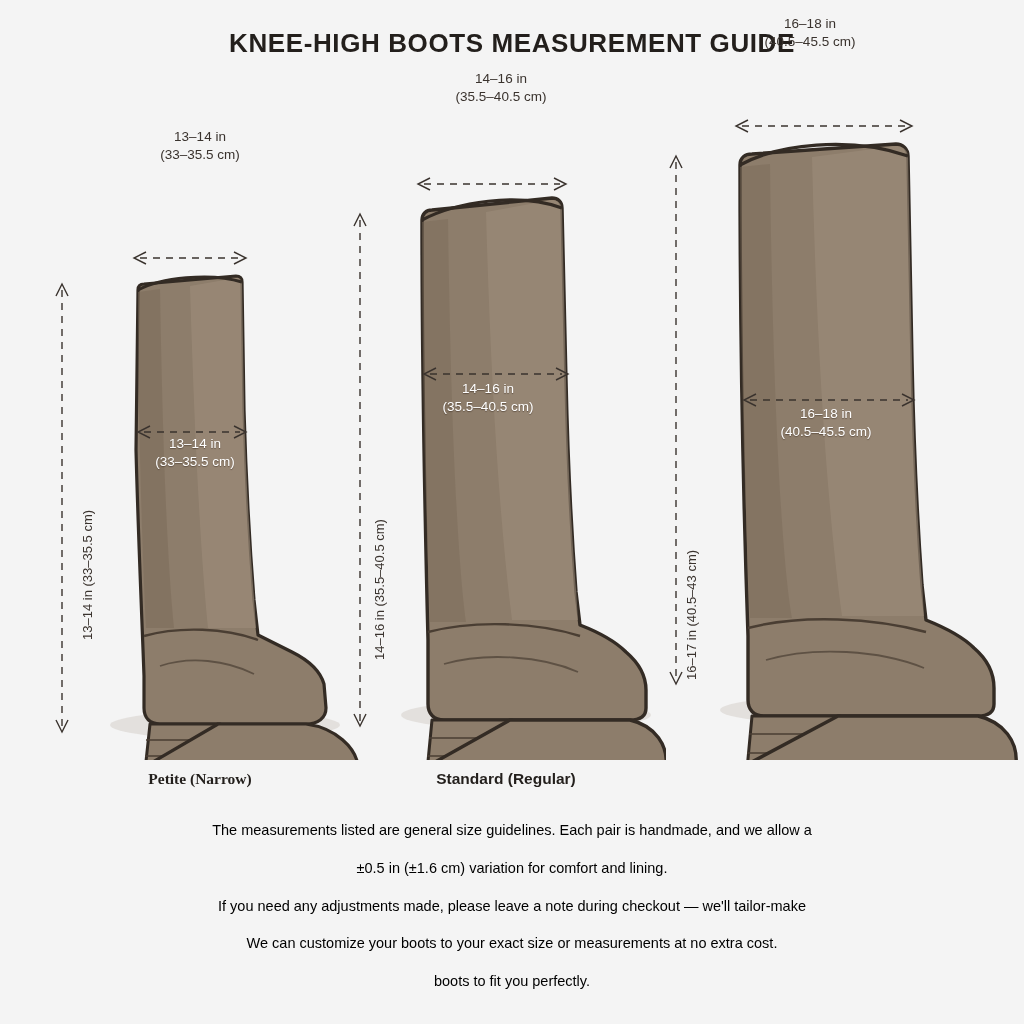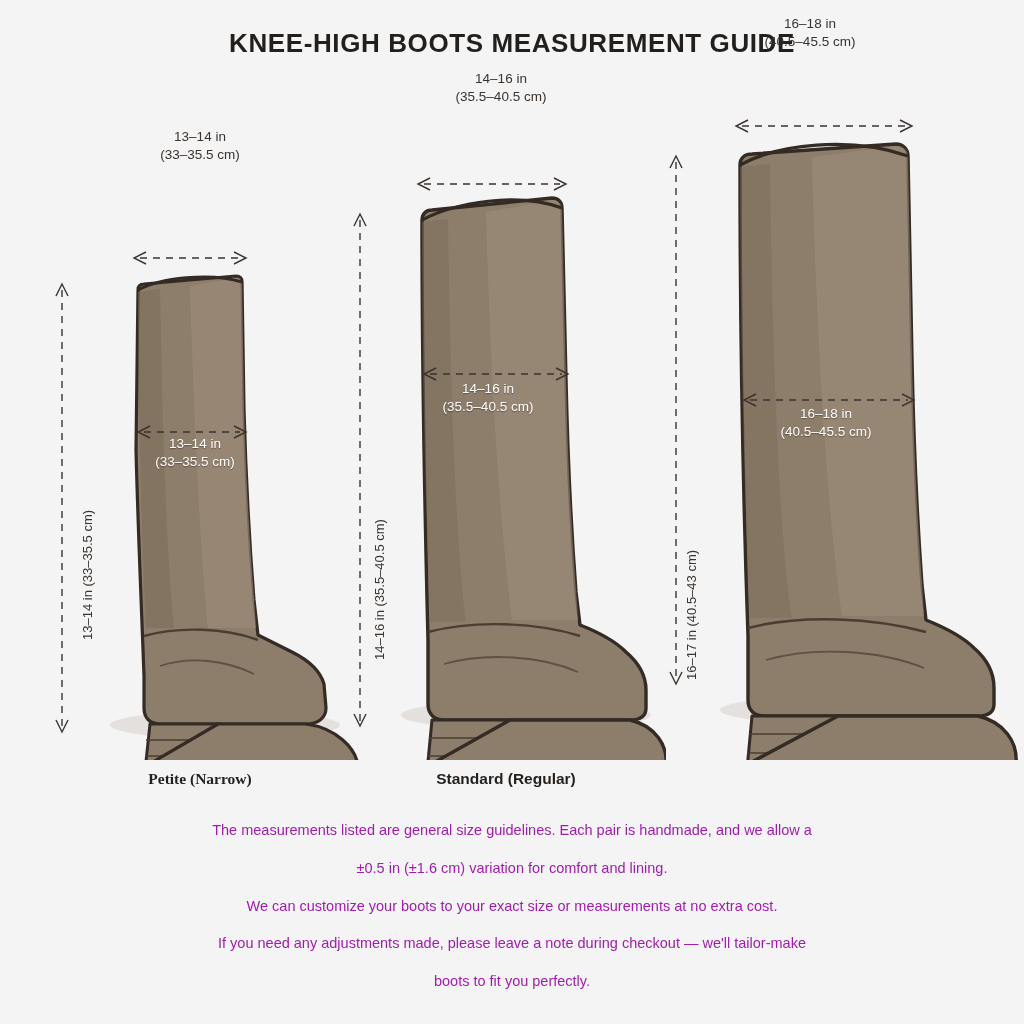--- a/index.html
+++ b/index.html
@@ -83,21 +83,21 @@
   .footer {
     position: absolute;
     top: 820px;
     left: 0;
     width: 1024px;
     text-align: center;
   }
   .footer p {
     margin: 0 0 16px 0;
     font-size: 14.5px;
-    color: #a21caf;
+    color: #000000;
     line-height: 1.5;
   }
   svg { display: block; }
   .shadow {
     fill: #ddd9d6;
     opacity: 0.75;
   }
 </style>
 </head>
 <body>
@@ -287,18 +287,18 @@
         </g>
       </svg>
 
     </div>
 
   </div>
 
   <div class="footer">
     <p>The measurements listed are general size guidelines. Each pair is handmade, and we allow a</p>
     <p>±0.5 in (±1.6 cm) variation for comfort and lining.</p>
+    <p>If you need any adjustments made, please leave a note during checkout — we'll tailor-make</p>
     <p>We can customize your boots to your exact size or measurements at no extra cost.</p>
-    <p>If you need any adjustments made, please leave a note during checkout — we'll tailor-make</p>
     <p>boots to fit you perfectly.</p>
   </div>
 
 </div>
 
 </body></html>

